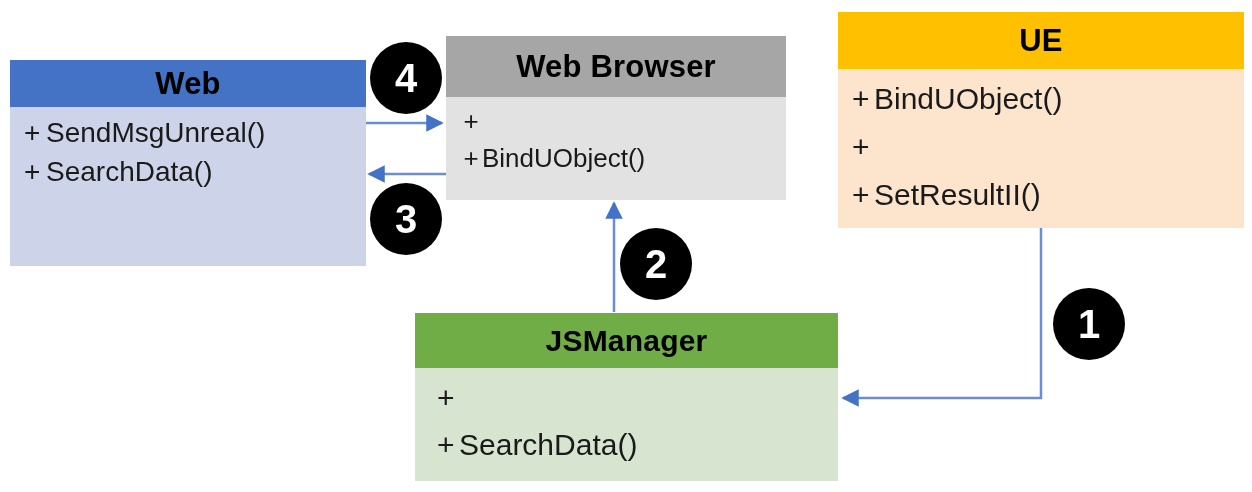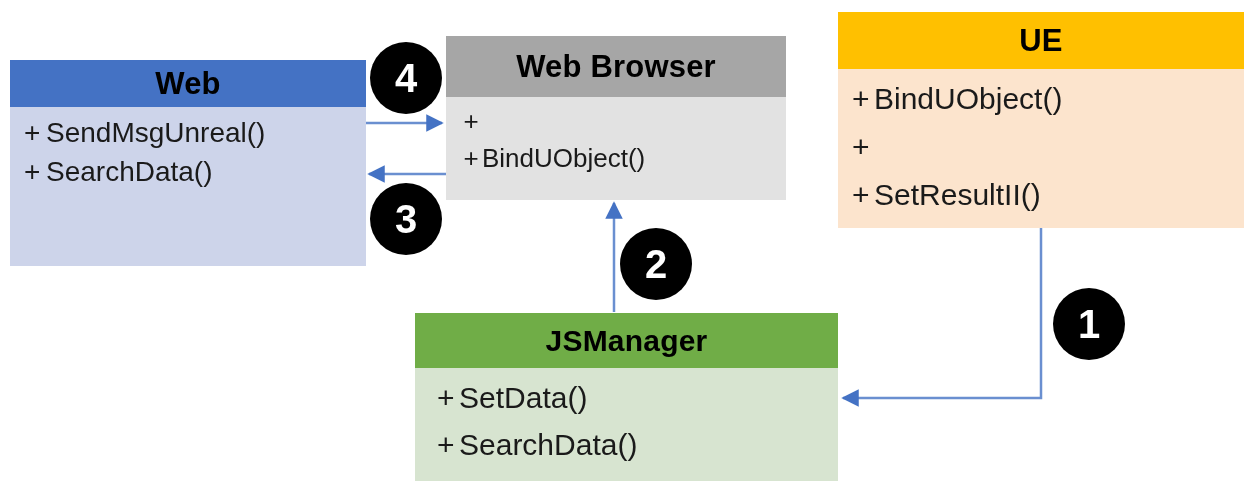--- a/index.html
+++ b/index.html
@@ -161,21 +161,20 @@
         <span>SetResultII()</span>
       </div>
     </div>
   </div>
 
   <div class="umlbox" id="box-jsmanager">
     <div class="hdr">JSManager</div>
     <div class="body">
       <div class="row">
         <span class="plus">+</span>
-        <span>SetData()</span>
       </div>
       <div class="row">
         <span class="plus">+</span>
         <span>SearchData()</span>
       </div>
     </div>
   </div>
 
   <div class="badge" id="badge-4">4</div>
   <div class="badge" id="badge-3">3</div>

